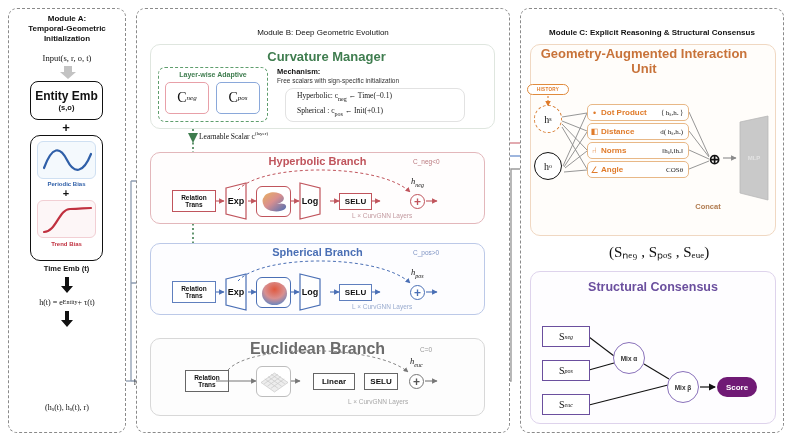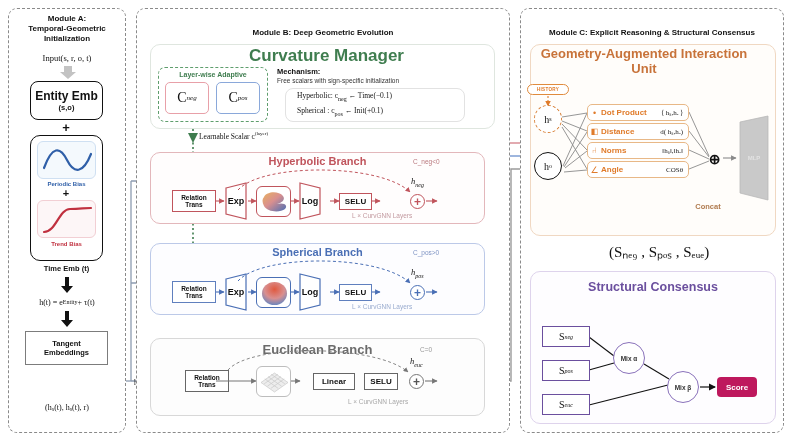--- a/index.html
+++ b/index.html
@@ -38,21 +38,21 @@
   .gaiu-name{font-size:8px;font-weight:bold;color:#e07b2a;}
   .gaiu-math{font-size:7px;color:#222;}
 
   .node{border:1.5px solid #111;border-radius:50%;background:#fff;
         display:flex;align-items:center;justify-content:center;}
   .node-hist{border:1.5px dashed #d9833b;}
 
   .scbox{border:1.3px solid #6b4f9e;background:#fff;}
   .mixc{border:1.3px solid #8a72bb;border-radius:50%;background:#fff;
         font-size:6.5px;font-weight:bold;color:#333;}
-  .scorebox{background:#be185d;color:#fff;font-size:8px;font-weight:bold;border-radius:4px;}
+  .scorebox{background:#701a75;color:#fff;font-size:8px;font-weight:bold;border-radius:10px;}
 
   .hist-pill{border:1.2px solid #e08b3d;border-radius:8px;background:#fff;
              font-size:4.6px;font-weight:bold;color:#e07b2a;letter-spacing:.3px;}
   svg{position:absolute;left:0;top:0;overflow:visible;}
 </style>
 </head>
 <body>
 
 <div id="root">
 
@@ -147,38 +147,34 @@
       <span class="sub">Entity</span>
       <span> + τ(t)</span>
   </div>
 
   <div class="abs" style="left:61px;top:311px;">
     <svg width="12" height="16">
         <path d="M4,0 H8 V9 H12 L6,16 L0,9 H4 Z" fill="#111"></path>
       </svg>
   </div>
 
-  <div class="abs col" style="left:25px;top:331px;width:83px;height:34px;border:1.6px solid #7c7c7c;background:#fff;">
-    <div style="font-size:7.5px;font-weight:bold;">Tangent</div>
-    <div style="font-size:7.5px;font-weight:bold;">Embeddings</div>
-  </div>
 
   <div class="abs ctr serif" style="left:12px;top:400px;width:110px;height:12px;font-size:8px;">(hₛ(t), hₒ(t), r)</div>
 
   <div class="abs serif" style="left:134px;top:377px;font-size:7.5px;">
     <span>h</span><sup style="font-size:5px;">l-1</sup>
   </div>
 
   <div class="abs modframe" style="left:136px;top:8px;width:374px;height:425px;"></div>
 
-  <div class="abs ctr" style="left:140px;top:26px;width:366px;height:12px;font-size:8px;font-weight:bold;">Module B: Deep Geometric Evolution</div>
+  <div class="abs ctr" style="left:140px;top:26px;width:366px;height:12px;font-size:8px;font-weight:normal;">Module B: Deep Geometric Evolution</div>
 
   <div class="abs panel panel-cm" style="left:150px;top:44px;width:345px;height:85px;"></div>
 
-  <div class="abs ctr" style="left:150px;top:48px;width:345px;height:16px;font-size:17px;font-weight:bold;color:#3f7d4f;padding-left:8px;">Curvature Manager</div>
+  <div class="abs ctr" style="left:150px;top:48px;width:345px;height:16px;font-size:13px;font-weight:bold;color:#3f7d4f;padding-left:8px;">Curvature Manager</div>
 
   <div class="abs" style="left:158px;top:67px;width:110px;height:55px;border:1.3px dashed #5f9e6d;border-radius:7px;background:#fff;"></div>
   <div class="abs ctr" style="left:158px;top:69px;width:110px;height:11px;font-size:7px;font-weight:bold;color:#3f7d4f;">Layer-wise Adaptive</div>
 
   <div class="abs ctr serif" style="left:165px;top:82px;width:44px;height:32px;border:1.3px solid #e8a0a8;border-radius:5px;background:#fff;">
     <span style="font-size:14px;">C</span>
       <span style="font-size:7px;font-style:italic;vertical-align:sub;">neg</span>
   </div>
   <div class="abs ctr serif" style="left:216px;top:82px;width:44px;height:32px;border:1.3px solid #8aa8da;border-radius:5px;background:#fff;">
     <span style="font-size:14px;">C</span>
@@ -308,21 +304,21 @@
   <div class="abs ctr box boxs" style="left:339px;top:284px;width:33px;height:17px;display:flex;align-items:center;justify-content:center;font-size:8px;">SELU</div>
 
   <div class="abs plus-circle" style="left:410px;top:285px;border-color:#4a6fb5;color:#4a6fb5;background:#fff;">+</div>
 
   <div class="abs serif" style="left:411px;top:267px;font-size:8.5px;font-style:italic;">
     <span>h</span><span class="sub">pos</span>
   </div>
   <div class="abs" style="left:352px;top:303px;font-size:6.5px;color:#9aaccf;">L × CurvGNN Layers</div>
 
   <div class="abs panel panel-e" style="left:150px;top:338px;width:335px;height:78px;"></div>
-  <div class="abs ctr" style="left:150px;top:342px;width:335px;height:14px;font-size:13px;font-weight:bold;color:#6b6b6b;">Euclidean Branch</div>
+  <div class="abs ctr" style="left:150px;top:342px;width:335px;height:14px;font-size:16px;font-weight:bold;color:#6b6b6b;">Euclidean Branch</div>
   <div class="abs" style="left:420px;top:346px;font-size:6.5px;color:#9a9a9a;">C=0</div>
 
   <div class="abs col box boxe" style="left:172px;top:370px;width:44px;height:22px;color:#111;">
     <div>Relation</div>
     <div>Trans</div>
   </div>
 
   <svg width="792" height="441">
     <defs>
         <marker id="em" markerWidth="5" markerHeight="5" refX="4.5" refY="2.5" orient="auto">

